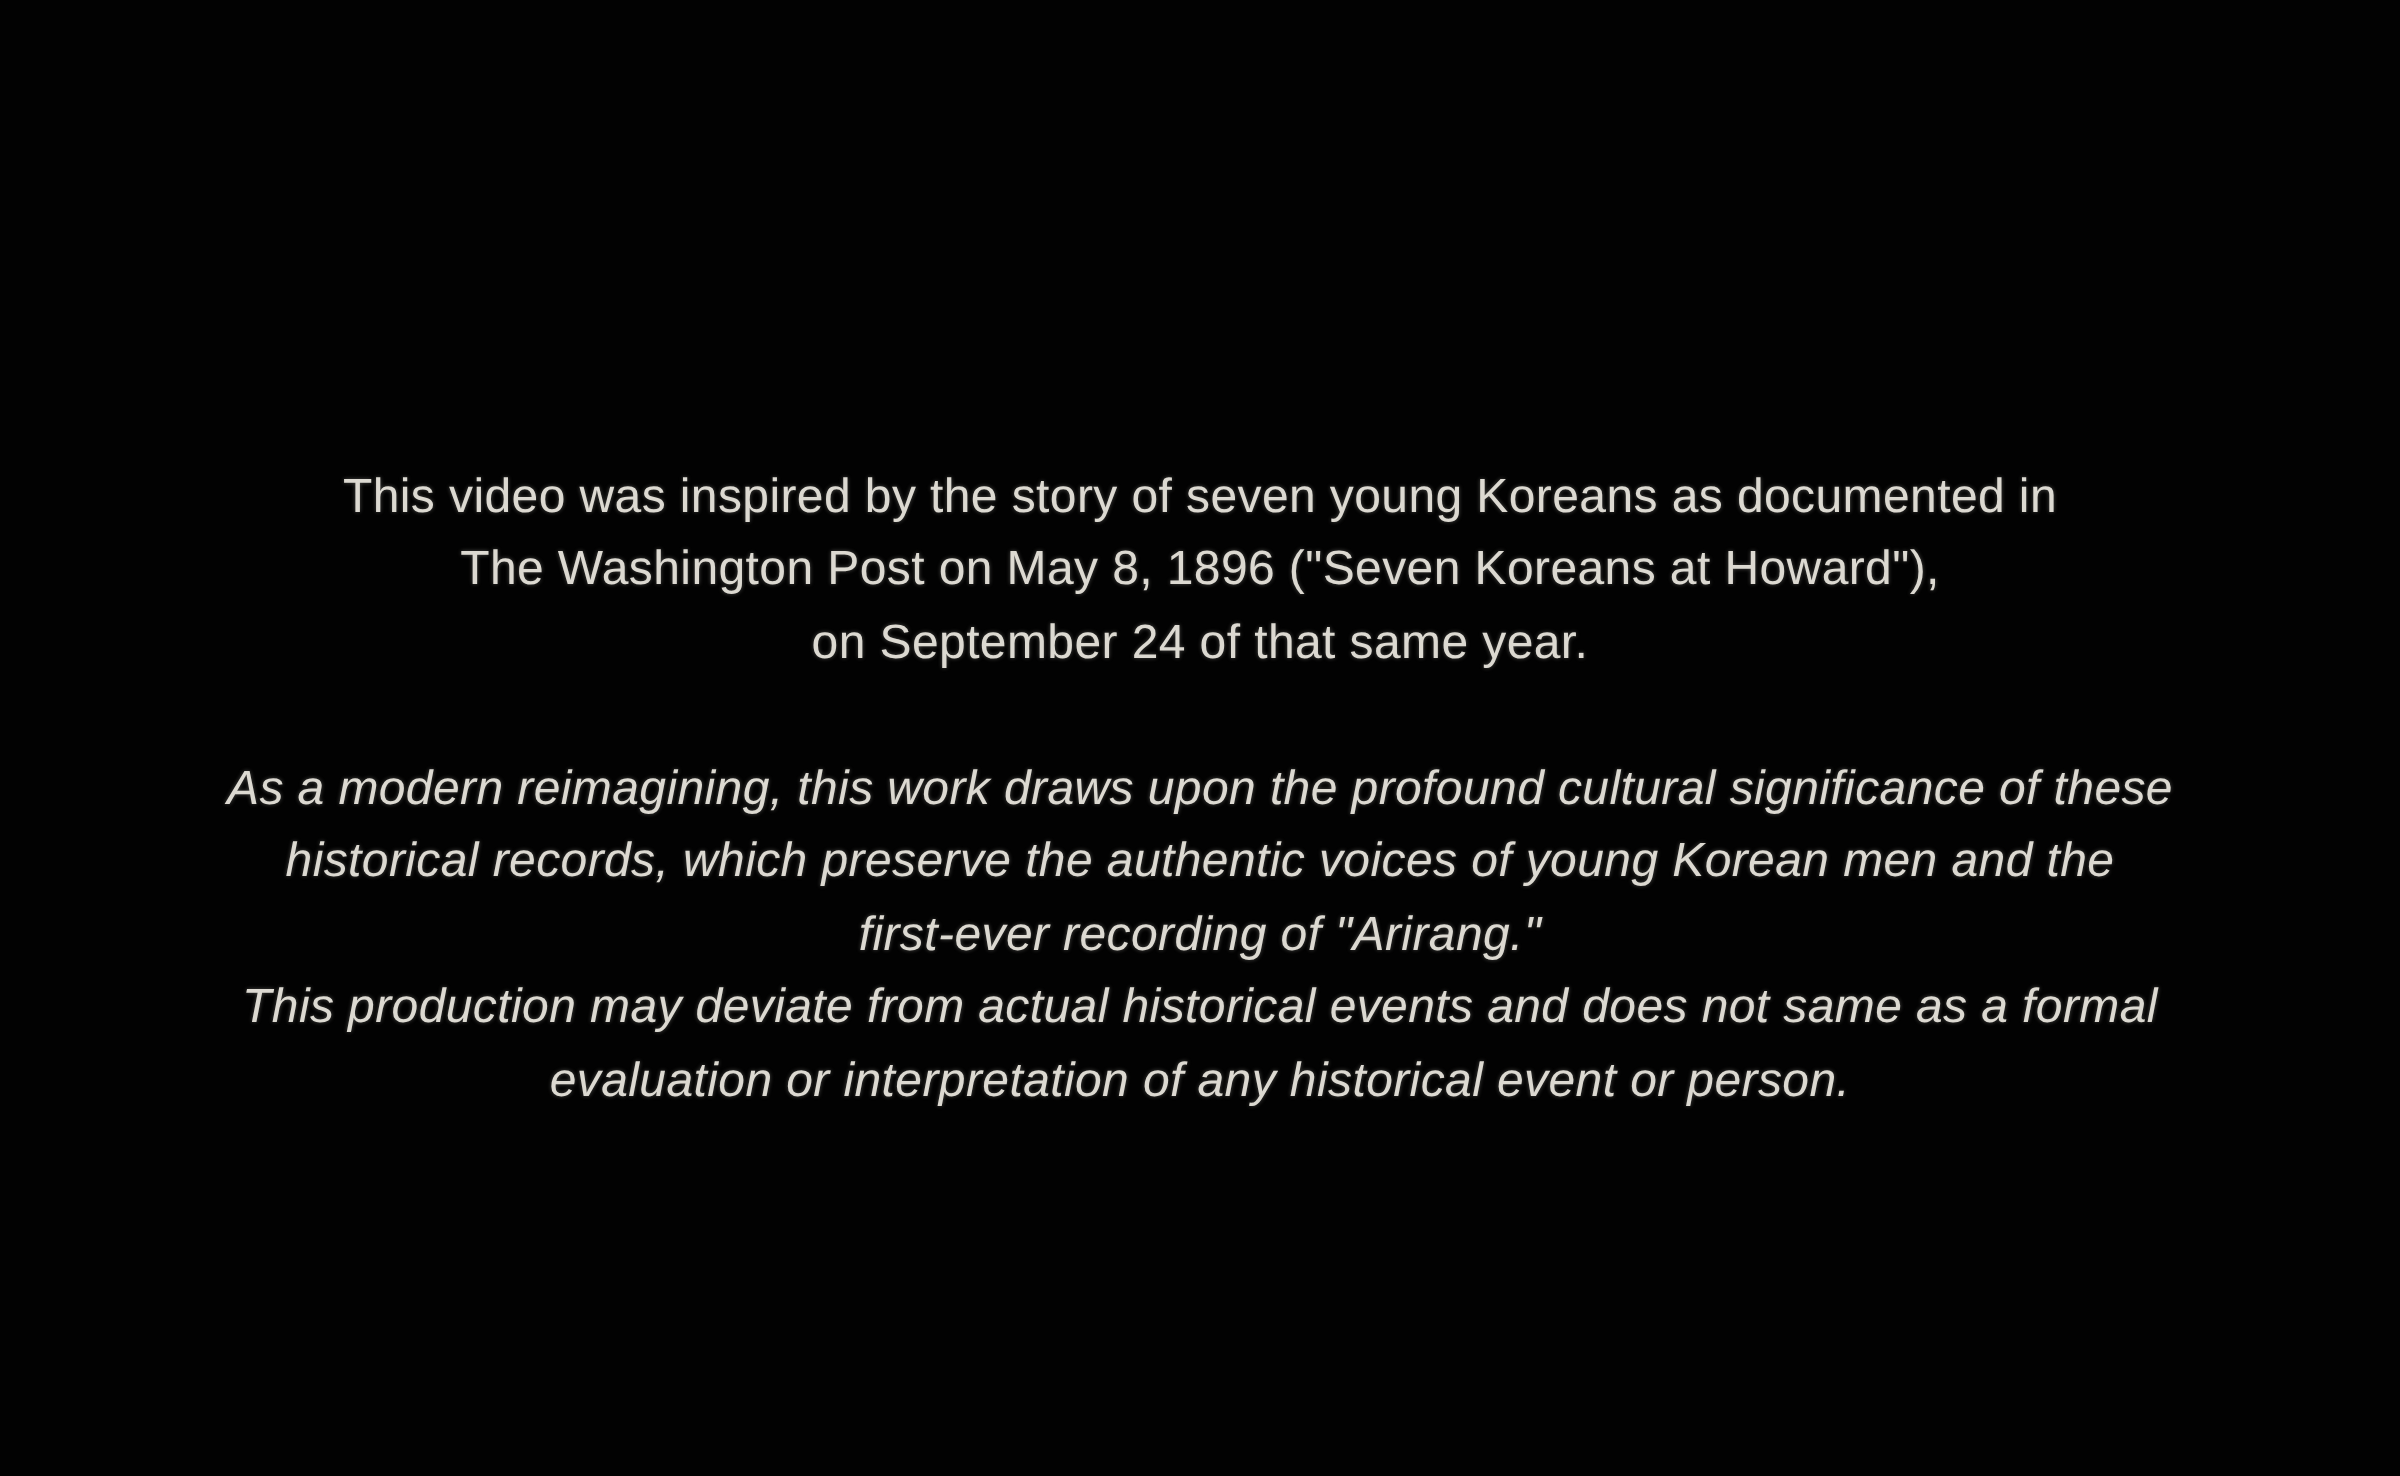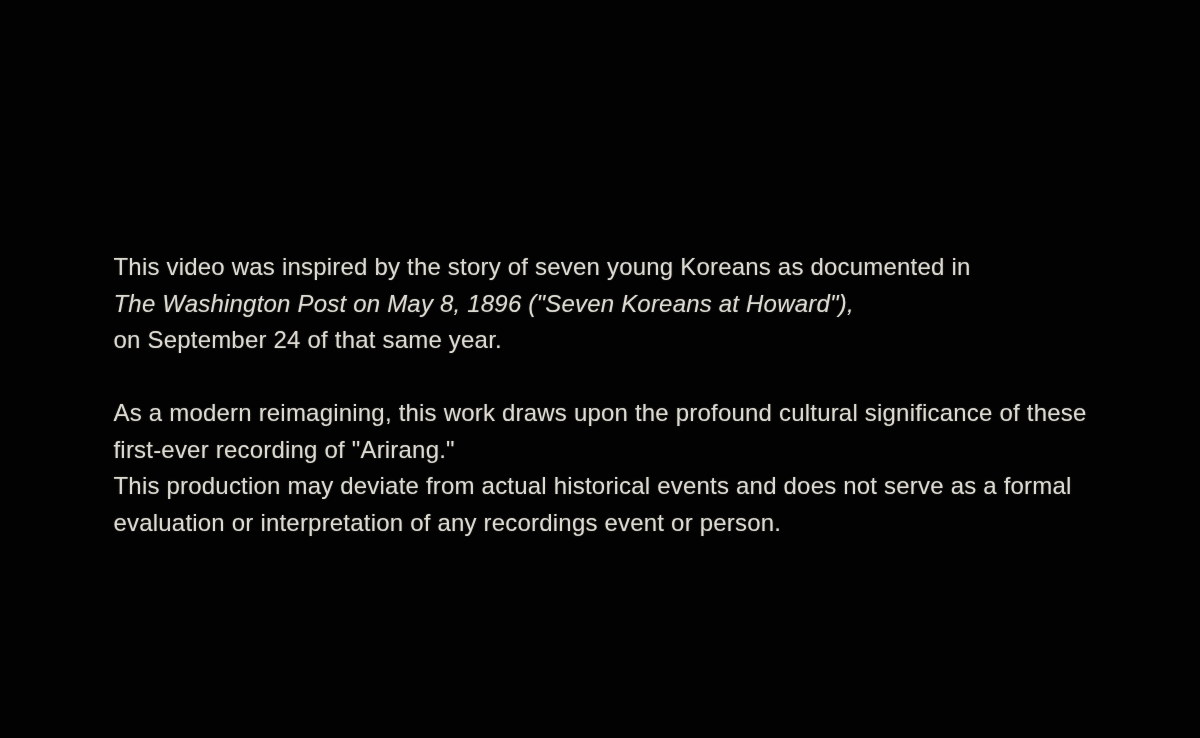--- a/index.html
+++ b/index.html
@@ -16,55 +16,56 @@
   .frame {
     width: 1200px;
     height: 738px;
     background: #020202;
     display: flex;
     align-items: center;
     justify-content: center;
   }
   .text-block {
     margin-top: 52px; 
-    text-align: left;
+    text-align: center;
     color: #dcd9d1;
     font-size: 24px;
     line-height: 36.5px;
     font-weight: normal;
     letter-spacing: 0.2px;
     text-shadow: 0 0 2px rgba(220, 217, 209, 0.35);
   }
   .para {
     margin: 0;
   }
   .para + .para {
     margin-top: 36.5px; 
+    font-style: italic;
   }
   .line {
     display: block;
     white-space: nowrap;
   }
   .line.italic {
-    font-style: italic;
   }
 </style>
 </head>
 <body>
 
 <div class="frame">
   <div class="text-block">
 
     <p class="para">
       <span class="line">This video was inspired by the story of seven young Koreans as documented in</span>
       <span class="line italic">The Washington Post on May 8, 1896 ("Seven Koreans at Howard"),</span>
       <span class="line">on September 24 of that same year.</span>
     </p>
 
     <p class="para">
       <span class="line">As a modern reimagining, this work draws upon the profound cultural significance of these</span>
+      <span class="line">historical records, which preserve the authentic voices of young Korean men and the</span>
       <span class="line">first-ever recording of "Arirang."</span>
-      <span class="line">This production may deviate from actual historical events and does not serve as a formal</span>
-      <span class="line">evaluation or interpretation of any recordings event or person.</span>
+      <span class="line">This production may deviate from actual historical events and does not same as a formal</span>
+      <span class="line">evaluation or interpretation of any historical event or person.</span>
     </p>
 
   </div>
 </div>
 
 </body></html>

